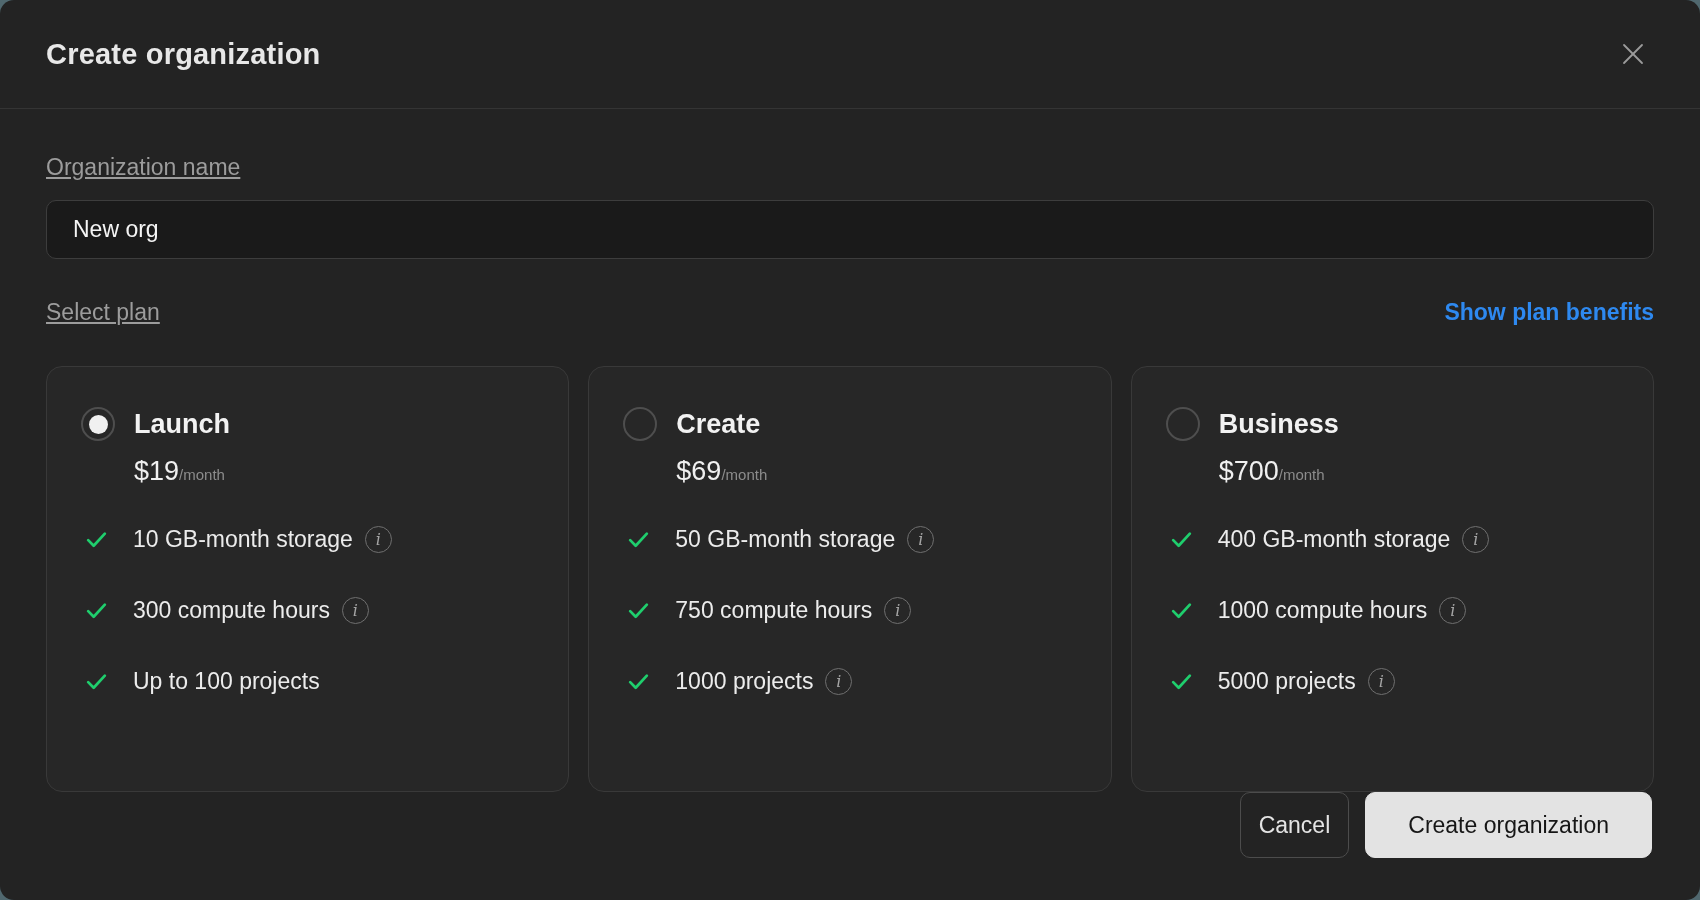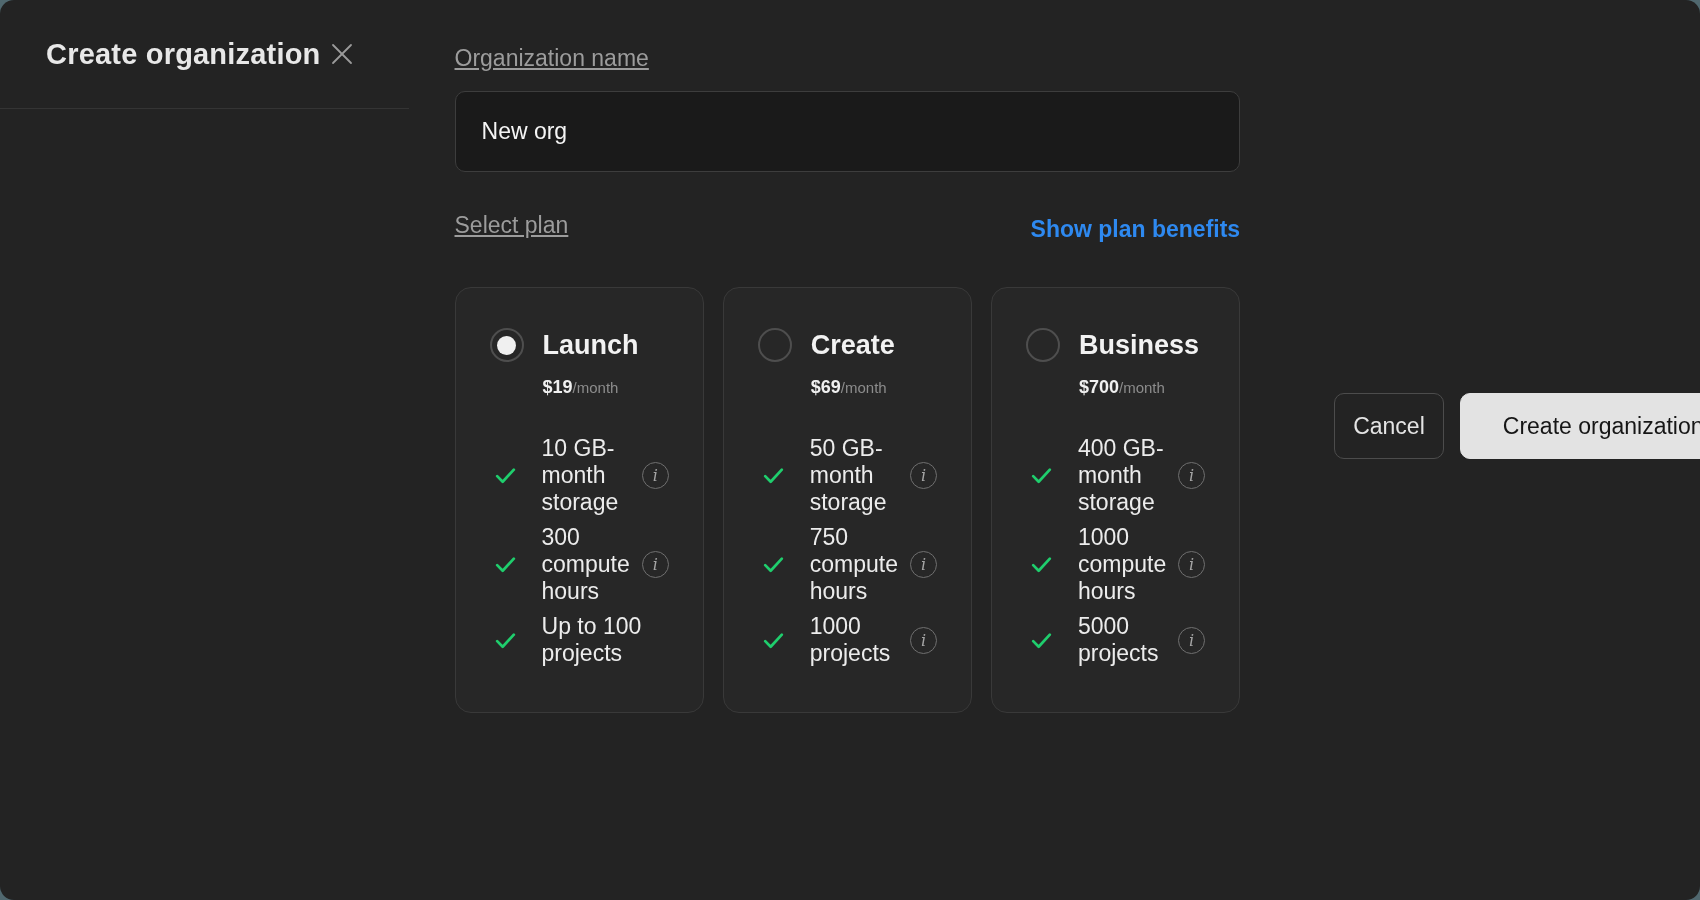--- a/index.html
+++ b/index.html
@@ -8,21 +8,21 @@
     background: #50686f;
     font-family: "Liberation Sans", "DejaVu Sans", sans-serif;
     overflow: hidden;
   }
   .modal {
     position: absolute;
     inset: 0;
     background: #232323;
     border-radius: 14px;
     display: flex;
-    flex-direction: row;
+    flex-direction: column;
     color: #ececec;
   }
   
   .modal-header {
     height: 109px;
     flex: 0 0 auto;
     display: flex;
     align-items: center;
     justify-content: space-between;
     padding: 0 46px;
@@ -49,21 +49,21 @@
     padding: 45px 46px 0 46px;
   }
   .field-label {
     font-size: 23px;
     color: #9c9c9c;
     margin-bottom: 19px;
     text-decoration: underline;
   }
   .org-input {
     width: 100%;
-    height: 81px;
+    height: 59px;
     background: #1a1a1a;
     border: 1px solid #3d3d3d;
     border-radius: 10px;
     color: #f5f5f5;
     font-size: 23px;
     font-family: "Liberation Sans", "DejaVu Sans", sans-serif;
     padding: 0 26px;
     outline: none;
   }
   .plan-row-head {
@@ -119,34 +119,34 @@
   .plan-name {
     font-size: 27px;
     font-weight: 600;
     color: #f2f2f2;
   }
   .plan-price {
     margin-left: 53px;
     margin-top: 15px;
   }
   .price-amount {
-    font-size: 18px;
-    font-weight: 700;
+    font-size: 27px;
+    font-weight: 400;
     color: #f0f0f0;
   }
   .price-period {
     font-size: 15px;
     color: #8c8c8c;
   }
   .plan-features {
     list-style: none;
     margin-top: 37px;
     display: flex;
     flex-direction: column;
-    gap: 8px;
+    gap: 40px;
   }
   .feature {
     display: flex;
     align-items: center;
     min-height: 31px;
   }
   .check-icon {
     width: 28px;
     flex: 0 0 auto;
     margin-left: 3px;
@@ -220,21 +220,21 @@
       </span>
     </button>
   </div>
 
   <div class="modal-body">
 
     <div class="field-label">Organization name</div>
     <input class="org-input" type="text" value="New org" style="">
 
     <div class="plan-row-head">
-      <div class="field-label" style="margin-bottom:8px;text-align:center;">Select plan</div>
+      <div class="field-label" style="margin-bottom:0;text-align:center;">Select plan</div>
       <a class="benefits-link">Show plan benefits</a>
     </div>
 
     <div class="plans">
 
       <div class="plan-card">
         <div class="plan-head">
           <span class="radio selected"></span>
           <span class="plan-name">Launch</span>
         </div>

